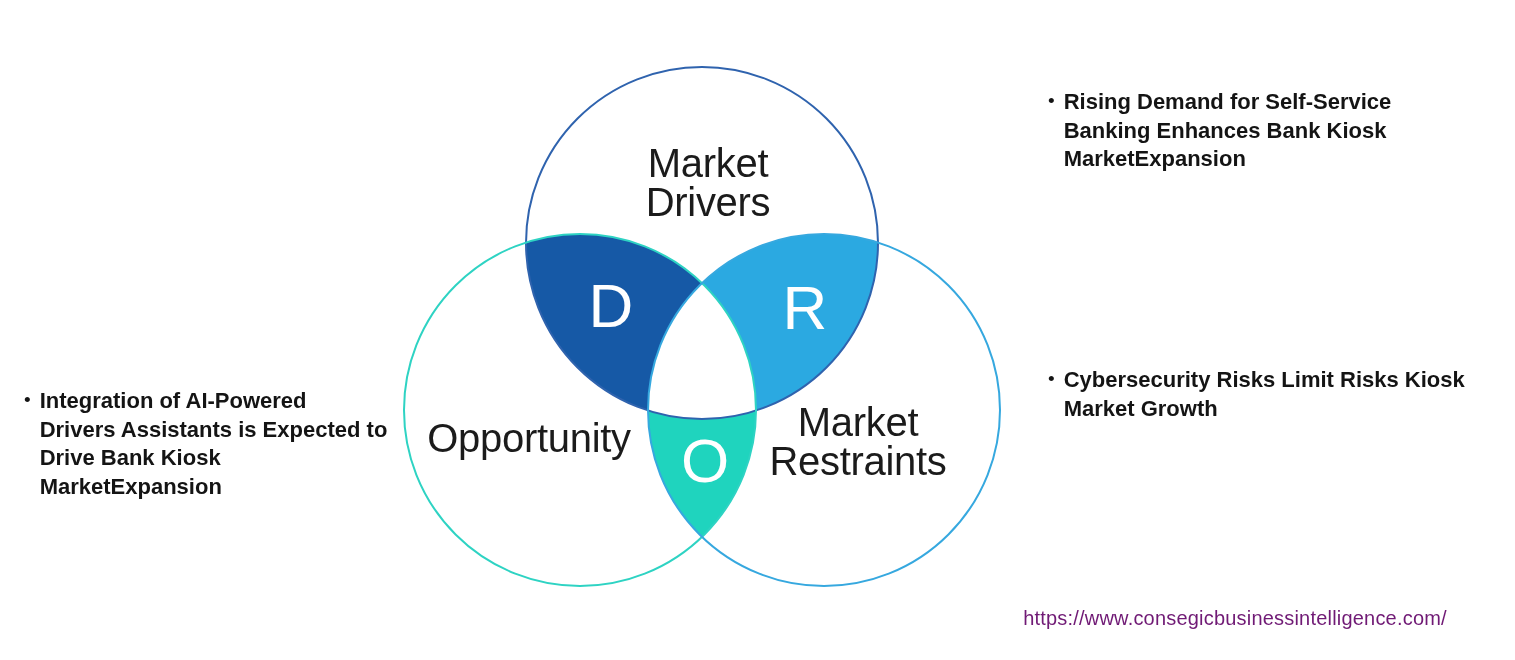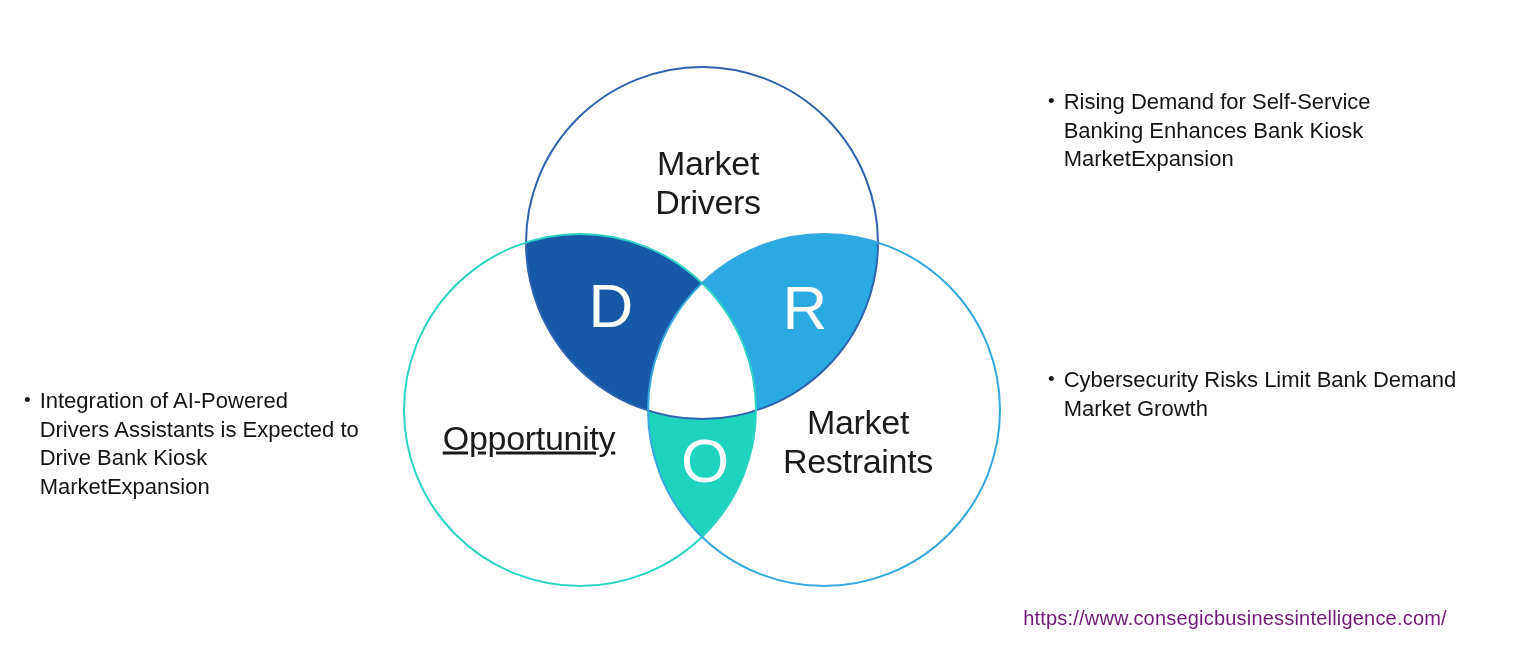--- a/index.html
+++ b/index.html
@@ -15,27 +15,27 @@
   .venn-svg {
     position: absolute;
     left: 0; top: 0;
     width: 1515px; height: 660px;
   }
   .circle-label {
     position: absolute;
     transform: translate(-50%, -50%);
     text-align: center;
     white-space: pre-line;
-    font-size: 34px;
+    font-size: 40px;
     line-height: 39px;
     letter-spacing: -0.3px;
     color: #1b1b1b;
   }
   .lbl-drivers    { left: 708px; top: 183px; }
-  .lbl-opportunity{ left: 529px; top: 438px; text-decoration: underline; }
+  .lbl-opportunity{ left: 529px; top: 438px; }
   .lbl-restraints { left: 858px; top: 442px; }
   .region-letter {
     position: absolute;
     transform: translate(-50%, -50%);
     color: #ffffff;
     font-size: 62px;
     font-weight: 400;
     line-height: 1;
   }
   .ltr-d { left: 611px; top: 306px; }
@@ -48,21 +48,21 @@
     color: #141414;
     font-size: 22px;
     font-weight: 500;
     line-height: 28.5px;
   }
   .note .bullet {
     font-size: 19px;
     line-height: 26px;
     flex: 0 0 auto;
   }
-  .note-text { white-space: pre-line; }
+  .note-text { white-space: pre-line; font-weight: bold; }
   .note-left         { left: 24px;   top: 387px; width: 385px; }
   .note-top-right    { left: 1048px; top: 88px;  width: 420px; }
   .note-bottom-right { left: 1048px; top: 366px; width: 440px; }
   .footer-url {
     position: absolute;
     left: 1235px; top: 618px;
     transform: translate(-50%, -50%);
     font-size: 20px;
     color: #701a75;
     letter-spacing: 0.2px;
@@ -142,19 +142,19 @@
 
   <div class="note note-top-right">
     <span class="bullet">•</span>
     <div class="note-text">Rising Demand for Self-Service
 Banking Enhances Bank Kiosk
 MarketExpansion</div>
   </div>
 
   <div class="note note-bottom-right">
     <span class="bullet">•</span>
-    <div class="note-text">Cybersecurity Risks Limit Bank Demand
+    <div class="note-text">Cybersecurity Risks Limit Risks Kiosk
 Market Growth</div>
   </div>
 
   <div class="footer-url">https://www.consegicbusinessintelligence.com/</div>
 
 </div>
 
 </body></html>

